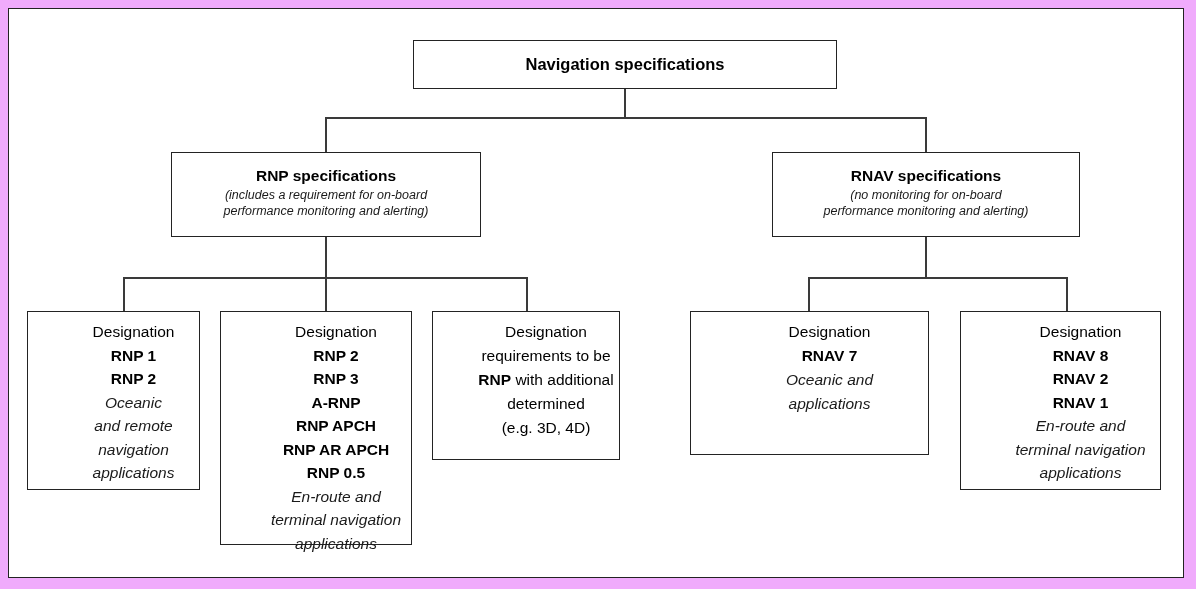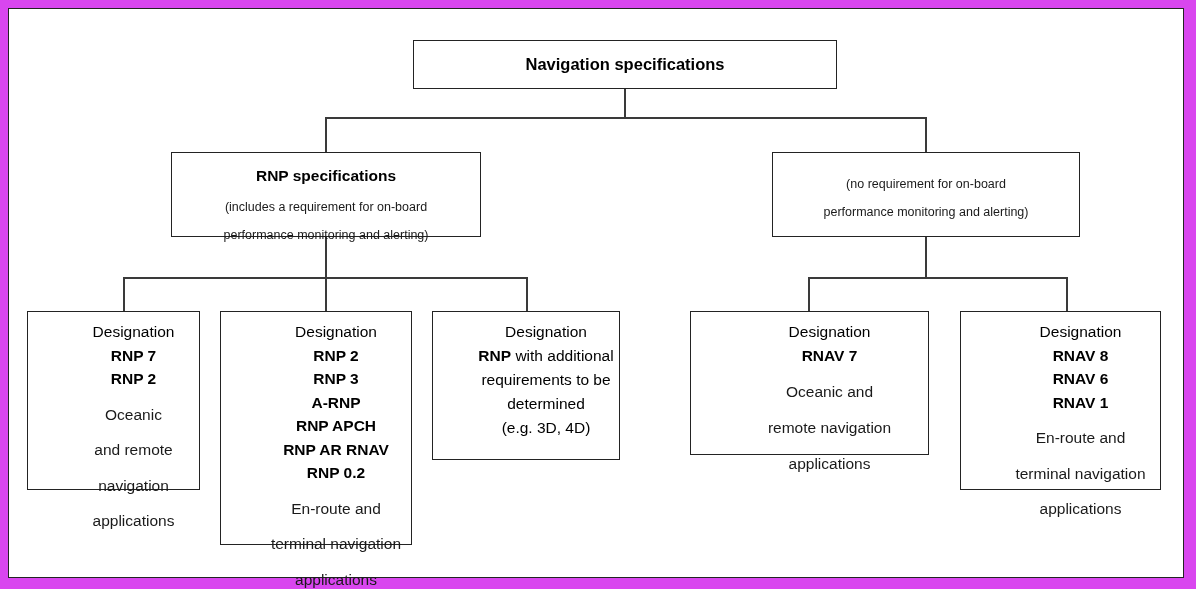--- a/index.html
+++ b/index.html
@@ -9,21 +9,21 @@
     background: #ffffff;
   }
   body {
     font-family: "Liberation Sans", sans-serif;
     -webkit-font-smoothing: antialiased;
   }
   #canvas {
     position: relative;
     width: 1196px;
     height: 589px;
-    background: #d946ef;
+    background: #f0abfc;
     overflow: hidden;
   }
   
   #outer-frame {
     position: absolute;
     left: 8px;
     top: 8px;
     width: 1176px;
     height: 570px;
     border: 1.5px solid #232323;
@@ -51,22 +51,22 @@
     text-align: center;
     color: #000000;
   }
   .node.center-v { justify-content: center; }
 
   .title-bold {
     font-weight: bold;
     color: #000;
   }
   .sub-italic {
+    font-style: italic;
     color: #1a1a1a;
-    margin-top: 12px;
   }
   .plain { color: #000; }
 
   
   #node-root {
     left: 413px;
     top: 40px;
     width: 424px;
     height: 49px;
   }
@@ -149,68 +149,68 @@
     <div class="title-bold">Navigation specifications</div>
   </div>
 
   <div class="node node-l2" id="node-rnp">
     <div class="title-bold">RNP specifications</div>
     <div class="sub-italic">(includes a requirement for on-board</div>
     <div class="sub-italic">performance monitoring and alerting)</div>
   </div>
 
   <div class="node node-l2" id="node-rnav">
-    <div class="sub-italic">(no requirement for on-board</div>
+    <div class="title-bold">RNAV specifications</div>
+    <div class="sub-italic">(no monitoring for on-board</div>
     <div class="sub-italic">performance monitoring and alerting)</div>
   </div>
 
   <div class="node node-leaf" id="node-leaf-1">
     <div class="line plain">Designation</div>
-    <div class="line title-bold">RNP 7</div>
+    <div class="line title-bold">RNP 1</div>
     <div class="line title-bold">RNP 2</div>
     <div class="line sub-italic">Oceanic</div>
     <div class="line sub-italic">and remote</div>
     <div class="line sub-italic">navigation</div>
     <div class="line sub-italic">applications</div>
   </div>
 
   <div class="node node-leaf" id="node-leaf-2">
     <div class="line plain">Designation</div>
     <div class="line title-bold">RNP 2</div>
     <div class="line title-bold">RNP 3</div>
     <div class="line title-bold">A-RNP</div>
     <div class="line title-bold">RNP APCH</div>
-    <div class="line title-bold">RNP AR RNAV</div>
-    <div class="line title-bold">RNP 0.2</div>
+    <div class="line title-bold">RNP AR APCH</div>
+    <div class="line title-bold">RNP 0.5</div>
     <div class="line sub-italic">En-route and</div>
     <div class="line sub-italic">terminal navigation</div>
     <div class="line sub-italic">applications</div>
   </div>
 
   <div class="node node-leaf" id="node-leaf-3">
     <div class="line plain">Designation</div>
+    <div class="line plain">requirements to be</div>
     <div class="line">
       <span class="title-bold">RNP</span><span class="plain">&nbsp;</span><span class="plain">with additional</span>
     </div>
-    <div class="line plain">requirements to be</div>
     <div class="line plain">determined</div>
     <div class="line plain">(e.g. 3D, 4D)</div>
   </div>
 
   <div class="node node-leaf" id="node-leaf-4">
     <div class="line plain">Designation</div>
     <div class="line title-bold">RNAV 7</div>
     <div class="line sub-italic">Oceanic and</div>
-    <div class="line sub-italic">remote navigation</div>
     <div class="line sub-italic">applications</div>
   </div>
 
   <div class="node node-leaf" id="node-leaf-5">
     <div class="line plain">Designation</div>
     <div class="line title-bold">RNAV 8</div>
-    <div class="line title-bold">RNAV 6</div>
+    <div class="line title-bold">RNAV 2</div>
     <div class="line title-bold">RNAV 1</div>
     <div class="line sub-italic">En-route and</div>
     <div class="line sub-italic">terminal navigation</div>
     <div class="line sub-italic">applications</div>
   </div>
 
 </div>
 
 </body></html>

